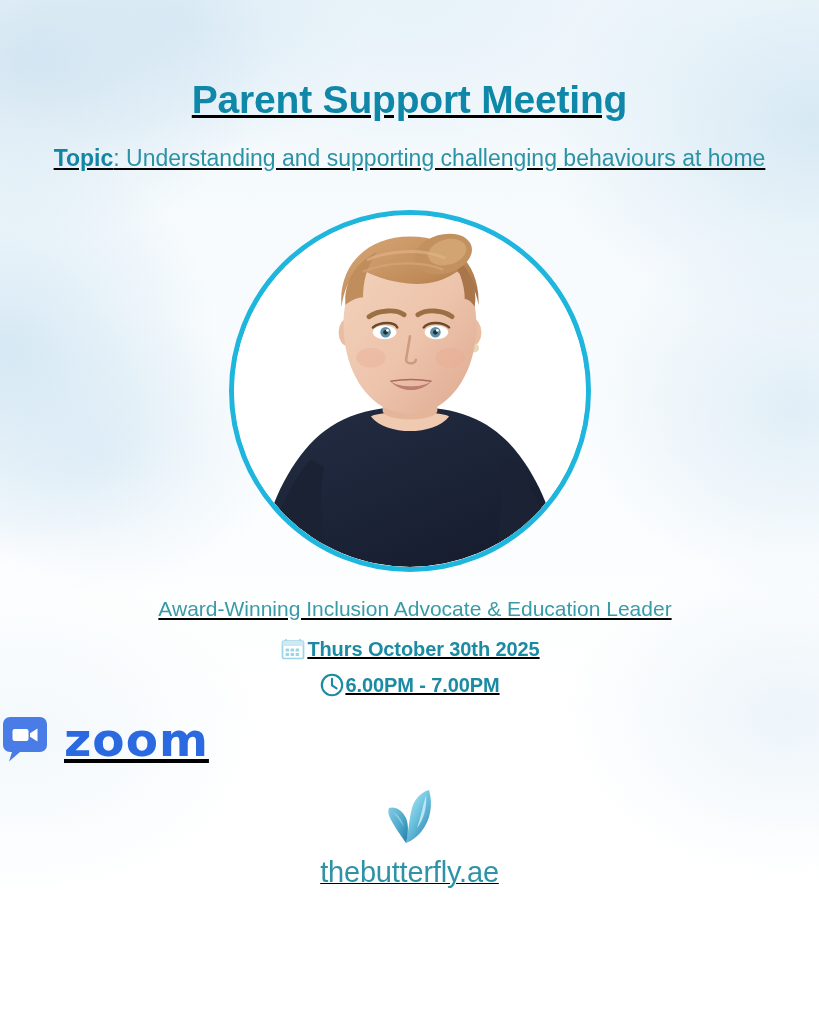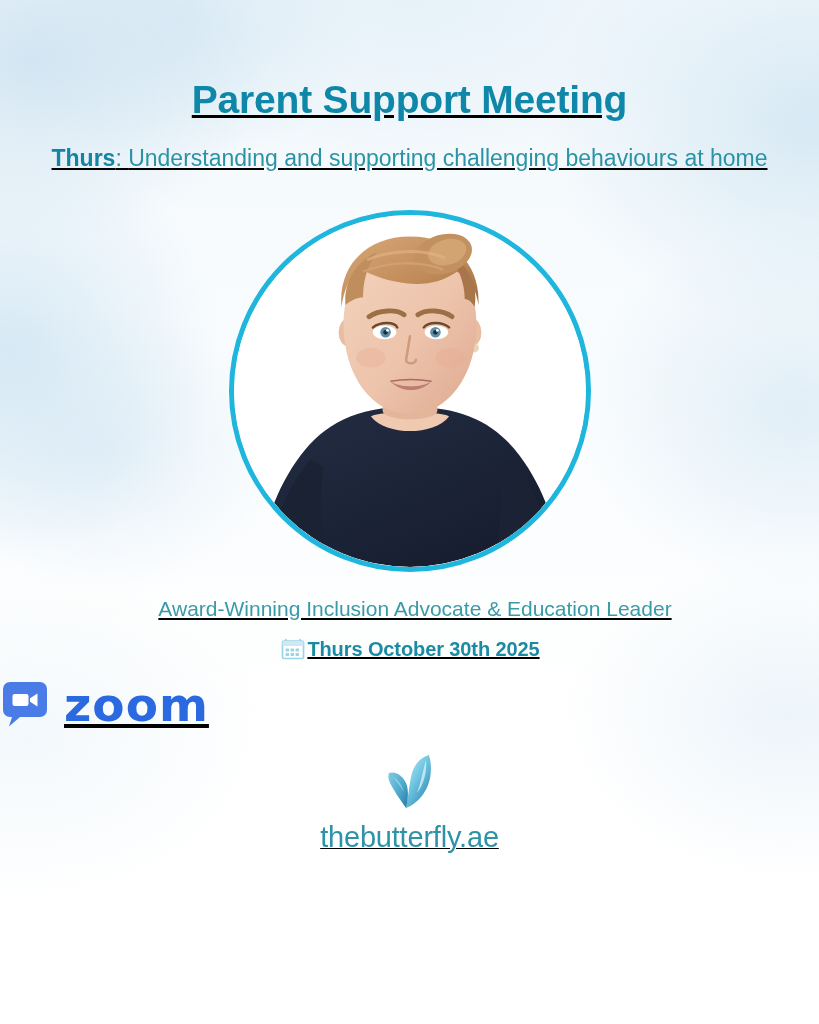--- a/index.html
+++ b/index.html
@@ -134,21 +134,21 @@
 </style>
 </head>
 <body>
 
 <div id="poster">
 
   <div class="header">
     <div class="poster-title">Parent Support Meeting</div>
 
     <div class="poster-topic">
-      <span class="topic-label">Thurs</span><span>: </span><span>Understanding and supporting challenging behaviours at home</span>
+      <span class="topic-label">Topic</span><span>: </span><span>Understanding and supporting challenging behaviours at home</span>
     </div>
   </div>
 
   <div class="portrait-wrap">
     <svg class="portrait-svg" viewBox="0 0 360 360">
       <defs>
         <linearGradient id="skin" x1="0" y1="0" x2="1" y2="1">
           <stop offset="0%" stop-color="#f3d3bd"></stop>
           <stop offset="55%" stop-color="#edc3ab"></stop>
           <stop offset="100%" stop-color="#dda98f"></stop>
@@ -258,20 +258,27 @@
         <rect x="11.6" y="13.4" width="3.4" height="3" rx="0.5"></rect>
         <rect x="16.6" y="13.4" width="3.4" height="3" rx="0.5"></rect>
         <rect x="6.6" y="18" width="3.4" height="3" rx="0.5"></rect>
         <rect x="11.6" y="18" width="3.4" height="3" rx="0.5"></rect>
         <rect x="16.6" y="18" width="3.4" height="3" rx="0.5"></rect>
       </g>
     </svg>
     <span class="meta-text">Thurs October 30th 2025</span>
   </div>
 
+  <div class="meta-row time">
+    <svg class="icon-clock" width="26" height="26" viewBox="0 0 26 26">
+      <circle cx="13" cy="13" r="10.2" fill="none" stroke="#1b8aa3" stroke-width="2.1"></circle>
+      <path d="M13 6.8 L13 13.4 L17.6 16.4" fill="none" stroke="#1b8aa3" stroke-width="2.1" stroke-linecap="round" stroke-linejoin="round"></path>
+    </svg>
+    <span class="meta-text">6.00PM - 7.00PM</span>
+  </div>
 
   <div class="zoom-row">
     <svg class="zoom-mark" width="50" height="50" viewBox="0 0 50 50">
       <path d="M10 3 H40 A7 7 0 0 1 47 10 V31 A7 7 0 0 1 40 38 H20 L9 47.5 L12 38 H10 A7 7 0 0 1 3 31 V10 A7 7 0 0 1 10 3 Z" fill="#4a7ce8"></path>
       <rect x="12.5" y="15" width="16" height="12" rx="2.2" fill="#ffffff"></rect>
       <path d="M30 19.2 L37.5 14.6 V27.4 L30 22.8 Z" fill="#ffffff"></path>
     </svg>
     <span class="zoom-word">zoom</span>
   </div>
 

